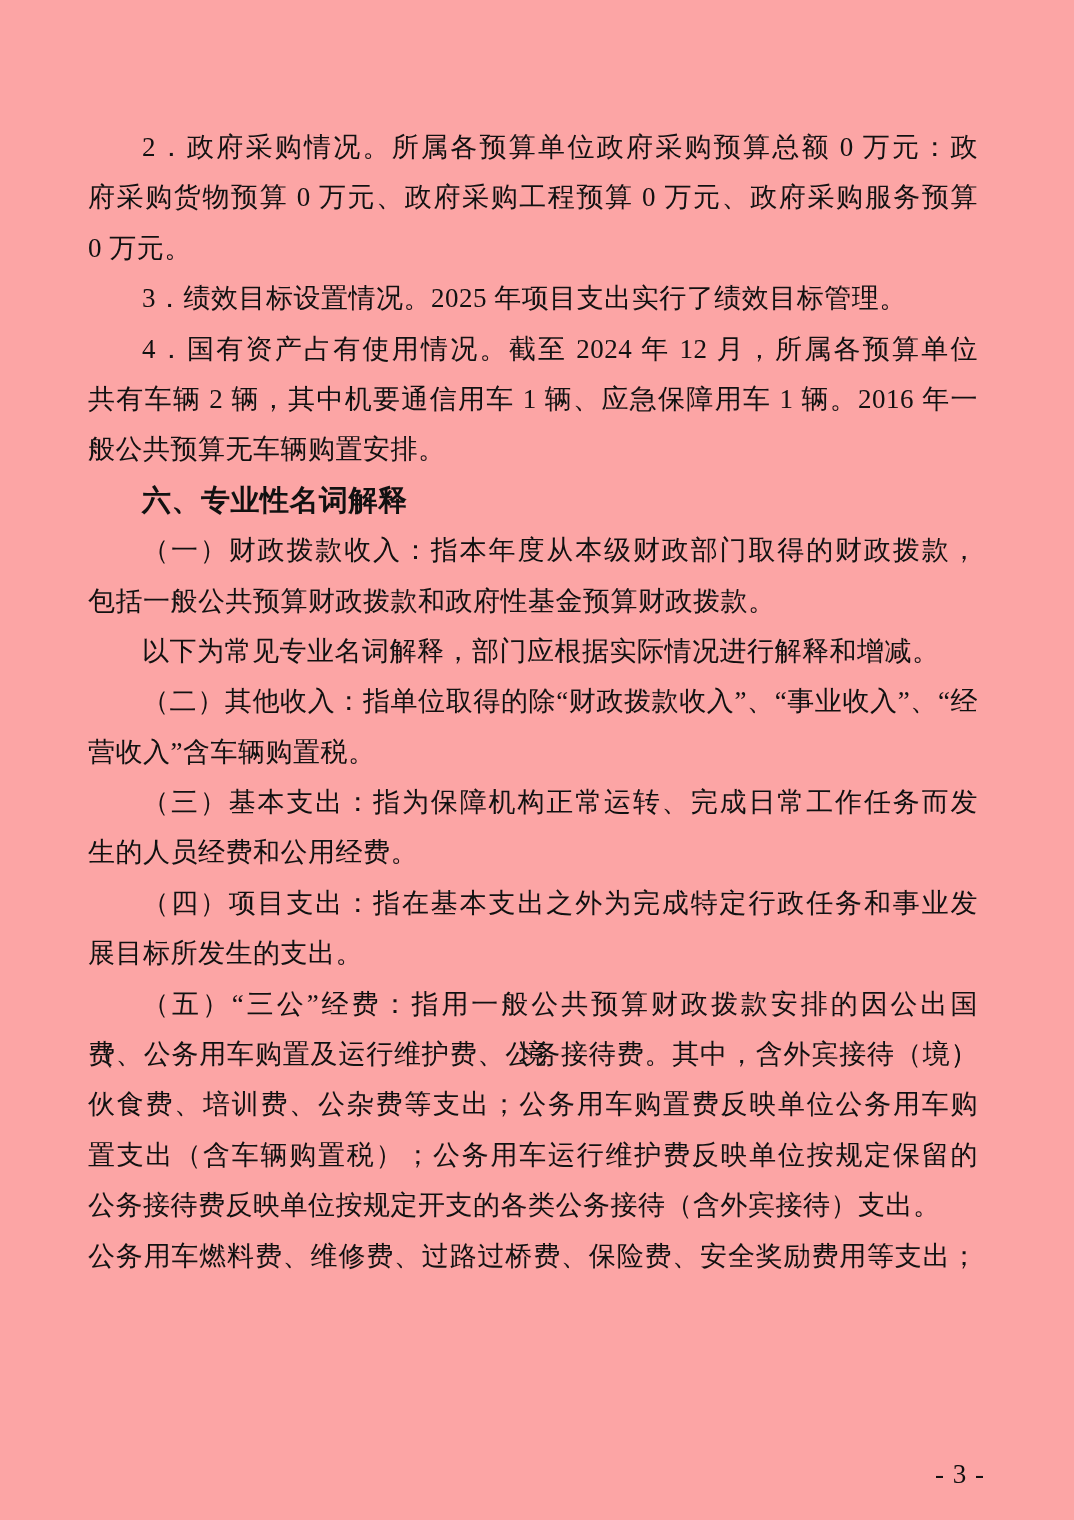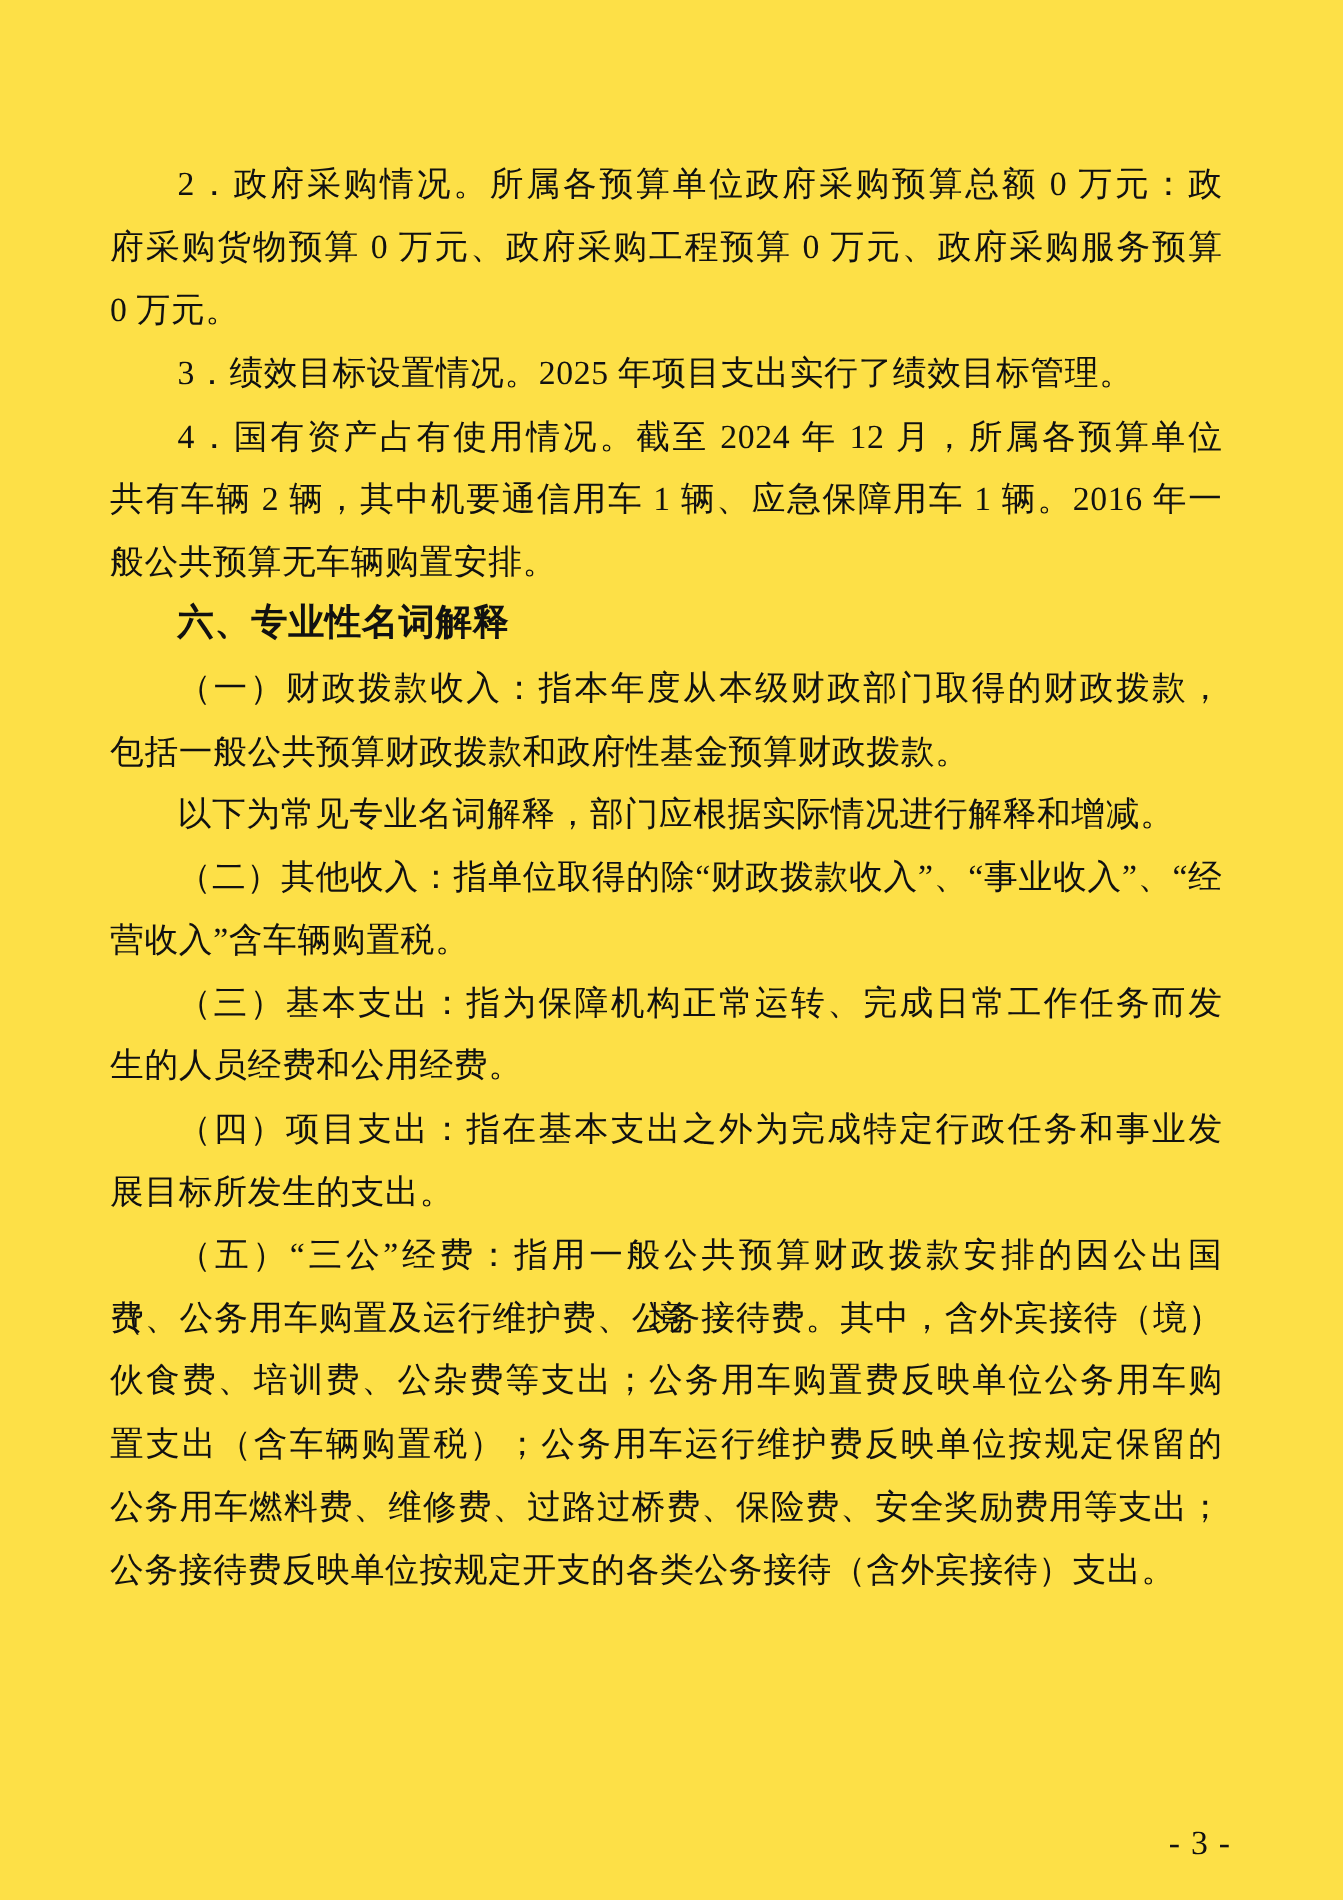--- a/index.html
+++ b/index.html
@@ -7,21 +7,21 @@
   body {
     background: #ffffff;
     color: #111111;
     font-family: "Liberation Serif", "DejaVu Serif", serif;
     position: relative;
     overflow: hidden;
   }
   .page {
     position: absolute;
     inset: 0;
-    background: #fde047;
+    background: #fca5a5;
   }
   .doc-body {
     position: absolute;
     left: 88px;
     top: 122px;
     width: 890px;
   }
   .para { display: block; }
   .line {
     font-size: 27px;
@@ -34,21 +34,21 @@
     overflow: visible;
   }
   .line.no-j {
     text-align: left;
     text-align-last: left;
   }
   .line.indent {
     text-indent: 54px;
   }
   .para.heading .line {
-    font-family: Liberation Mono, monospace;
+    font-family: Liberation Serif, serif;
     font-weight: bold;
     font-size: 29px;
     text-align: left;
     text-align-last: left;
   }
   .page-number {
     position: absolute;
     top: 1458px;
     right: 89px;
     font-size: 27px;
@@ -95,18 +95,18 @@
       </div>
       <div class="para body-text">
         <div class="line indent">（四）项目支出：指在基本支出之外为完成特定行政任务和事业发</div>
         <div class="line no-j">展目标所发生的支出。</div>
       </div>
       <div class="para body-text">
         <div class="line indent">（五）“三公”经费：指用一般公共预算财政拨款安排的因公出国（境）</div>
         <div class="line">费、公务用车购置及运行维护费、公务接待费。其中，含外宾接待（境）</div>
         <div class="line">伙食费、培训费、公杂费等支出；公务用车购置费反映单位公务用车购</div>
         <div class="line">置支出（含车辆购置税）；公务用车运行维护费反映单位按规定保留的</div>
+        <div class="line no-j">公务接待费反映单位按规定开支的各类公务接待（含外宾接待）支出。</div>
         <div class="line">公务用车燃料费、维修费、过路过桥费、保险费、安全奖励费用等支出；</div>
-        <div class="line no-j">公务接待费反映单位按规定开支的各类公务接待（含外宾接待）支出。</div>
       </div>
     </div>
   <div class="page-number">- 3 -</div>
 </div>
 
 </body></html>

